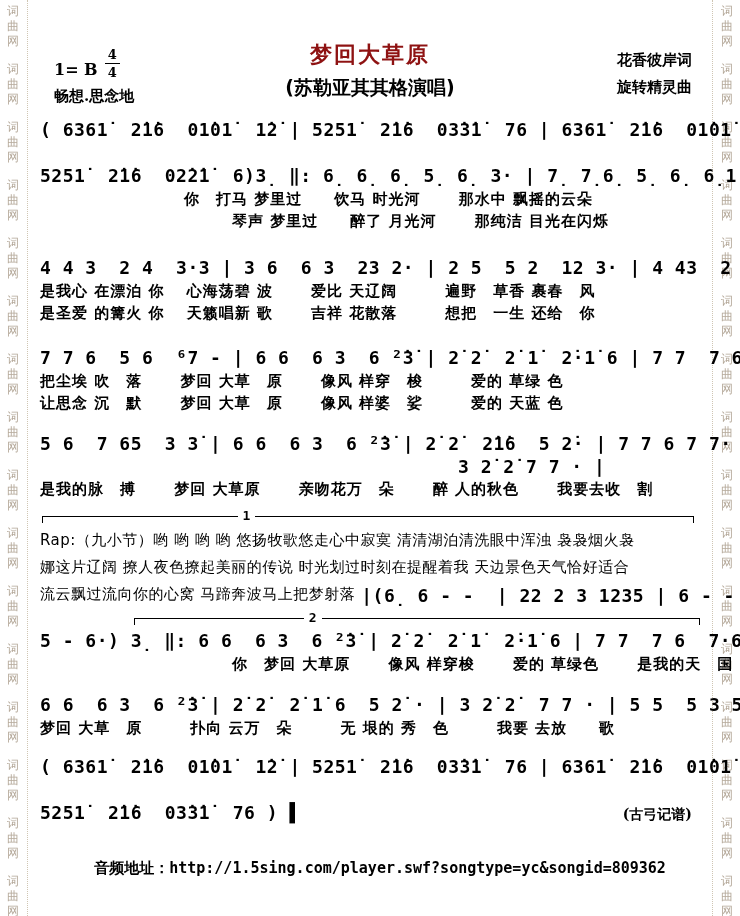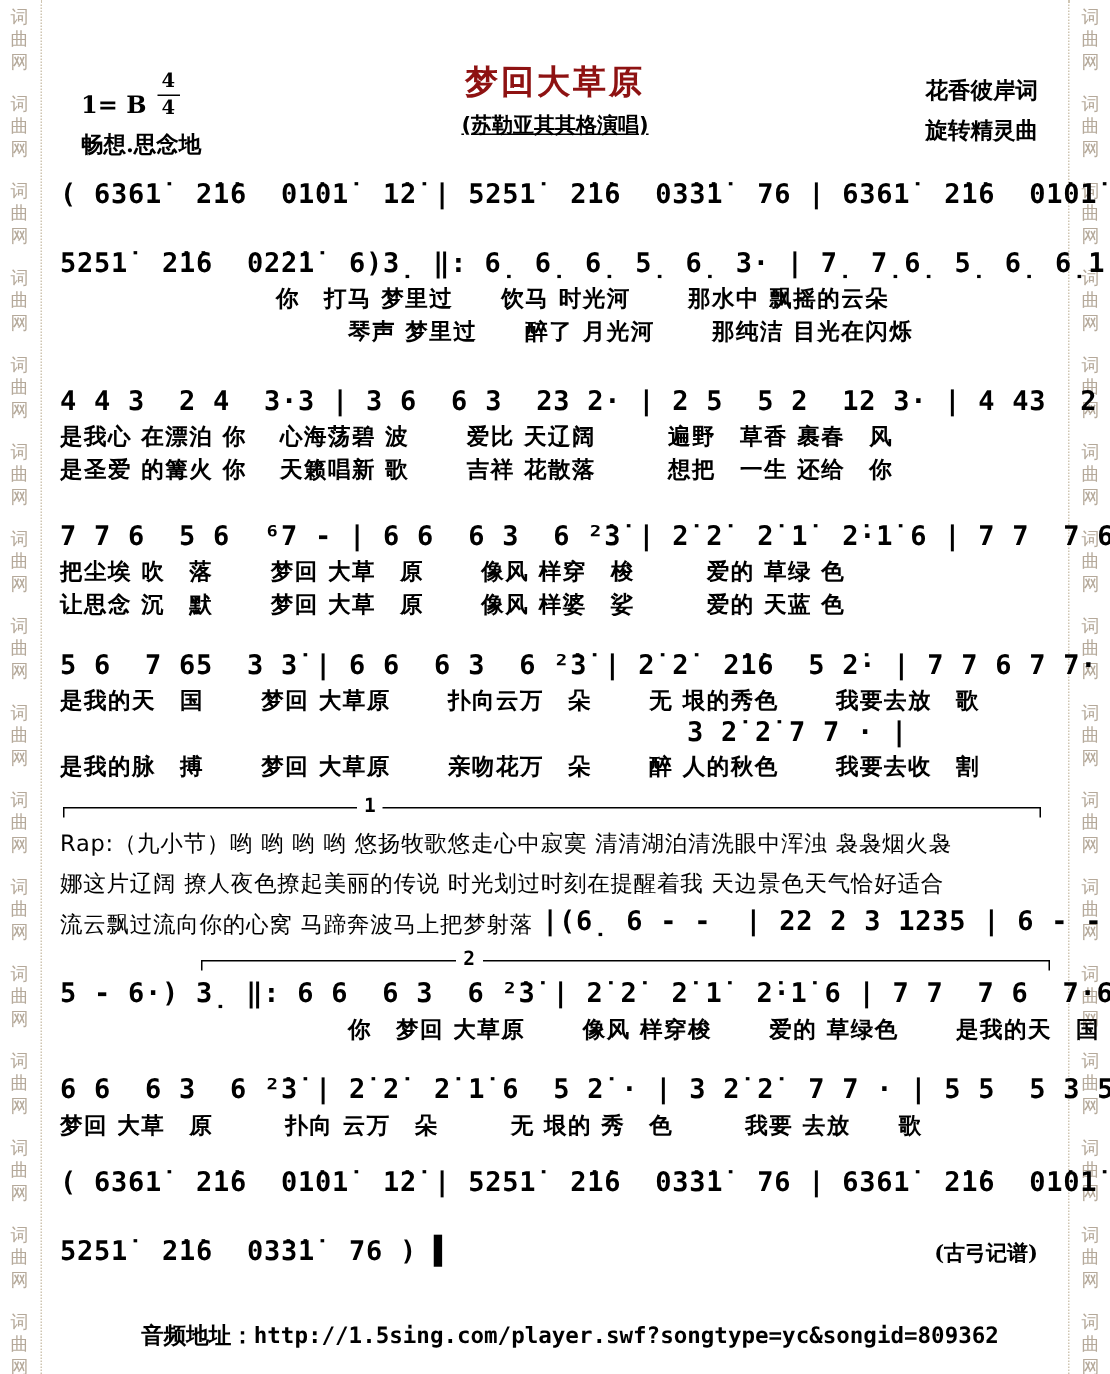--- a/index.html
+++ b/index.html
@@ -19,21 +19,21 @@
   .content{position:absolute;left:40px;right:40px;top:0;}
   .header{position:relative;height:104px;}
   .hdr-left{position:absolute;left:14px;top:48px;font-family:"DejaVu Serif",serif;font-weight:bold;}
   .key-row{font-size:16px;display:flex;align-items:flex-end;}
   .ts{display:inline-flex;flex-direction:column;align-items:center;margin-left:7px;font-size:13px;line-height:1;}
   .ts-top{border-bottom:1.5px solid #000;padding:0 3px 2px;}
   .ts-bottom{padding-top:2px;}
   .mood{margin-top:8px;font-size:15px;}
   .hdr-center{position:absolute;left:0;right:0;top:40px;text-align:center;}
   .title{font-size:22px;font-weight:bold;color:#8e1212;letter-spacing:2px;}
-  .subtitle{margin-top:5px;font-size:14px;font-weight:bold;text-decoration:underline;}
+  .subtitle{margin-top:5px;font-size:19px;font-weight:bold;}
   .hdr-right{position:absolute;right:8px;top:48px;text-align:left;
              font-family:Liberation Mono, monospace;font-weight:bold;font-size:15px;line-height:27px;}
   
   .notation{font-family:"DejaVu Sans Mono",monospace;font-weight:bold;font-size:18px;
             line-height:24px;white-space:pre;letter-spacing:.5px;}
   .lyrics{font-weight:bold;font-size:15px;line-height:22px;white-space:pre;letter-spacing:1px;}
   .system{margin:0;}
   .sysA{margin-top:14px;}
   .sysB{margin-top:22px;}
   .sysC{margin-top:24px;}
@@ -43,21 +43,21 @@
   
   .rap{margin-top:16px;}
   .volta{position:relative;height:10px;border-top:1.5px solid #000;}
   .volta::before,.volta::after{content:"";position:absolute;top:-1px;width:0;height:7px;border-left:1.5px solid #000;}
   .volta::before{left:0;}
   .volta::after{right:0;}
   .volta-label{position:absolute;top:-9px;left:30%;background:#fff;padding:0 5px;
                font-family:"DejaVu Sans Mono",monospace;font-weight:bold;font-size:13px;}
   .volta1{margin-left:2px;margin-right:6px;}
   .rap-line{font-weight:normal;font-size:15px;line-height:27px;white-space:pre;letter-spacing:.5px;}
-  .rap-line3{display:flex;align-items:flex-start;}
+  .rap-line3{display:flex;align-items:flex-end;}
   .rap-notation{margin-left:6px;}
   
   .sysF{margin-top:10px;}
   .volta2{margin-left:94px;}
   .sysG{margin-top:18px;}
   .sysH{margin-top:16px;}
   .sysI{margin-top:22px;display:flex;justify-content:space-between;align-items:baseline;}
   .notator{font-family:"DejaVu Serif",serif;font-weight:bold;font-size:14px;padding-right:8px;}
   .audio{margin-top:16px;font-family:"DejaVu Sans Mono",monospace;font-size:15px;font-weight:bold;white-space:pre;}
   .audio-label{font-family:"DejaVu Sans",sans-serif;}
@@ -241,21 +241,20 @@
     </div>
 
     <div class="system sysD">
       <div class="notation">7 7 6  5 6  ⁶7 - | 6 6  6 3  6 ²̇3̇ | 2̇ 2̇  2̇ 1̇  2̇·1̇ 6 | 7 7  7 6  7·6 |</div>
       <div class="lyrics">把尘埃 吹　落　　 梦回 大草　原　　 像风 样穿　梭　　　爱的 草绿 色</div>
       <div class="lyrics">让思念 沉　默　　 梦回 大草　原　　 像风 样婆　娑　　　爱的 天蓝 色</div>
     </div>
 
     <div class="system sysE">
       <div class="notation">5 6  7 65  3 3̇ | 6 6  6 3  6 ²̇3̇ | 2̇ 2̇  2̇1̇6  5 2̇· | 7 7 6 7 7· | 5 5  5 35  6 - |</div>
-      <div class="lyrics">是我的天　国　　 梦回 大草原　　 扑向云万　朵　　 无 垠的秀色　　 我要去放　歌</div>
       <div class="notation extra-notation">3 2̇ 2̇ 7 7 · |</div>
       <div class="lyrics">是我的脉　搏　　 梦回 大草原　　 亲吻花万　朵　　 醉 人的秋色　　 我要去收　割</div>
     </div>
 
     <div class="rap">
       <div class="volta volta1">
         <span class="volta-label">1</span>
       </div>
       <div class="rap-line">Rap:（九小节）哟 哟 哟 哟 悠扬牧歌悠走心中寂寞 清清湖泊清洗眼中浑浊 袅袅烟火袅</div>
       <div class="rap-line">娜这片辽阔 撩人夜色撩起美丽的传说 时光划过时刻在提醒着我 天边景色天气恰好适合</div>

